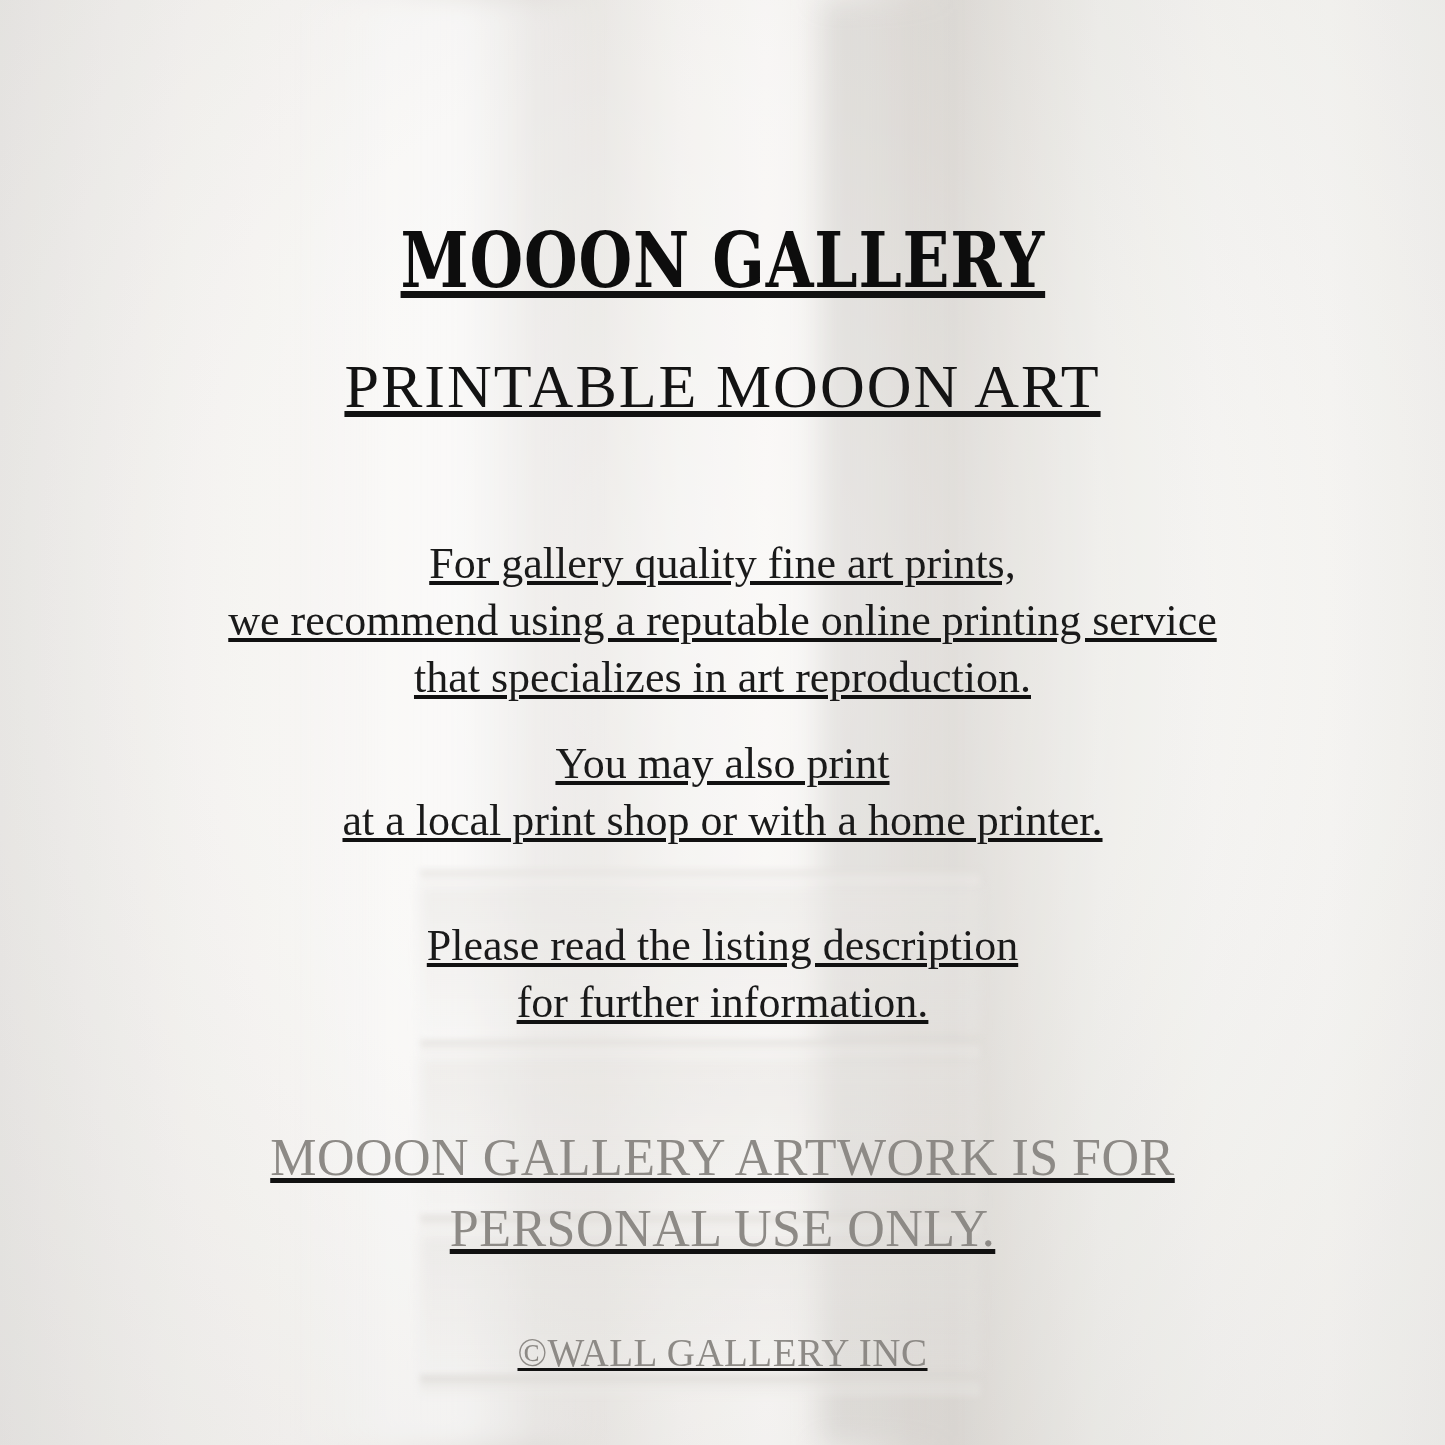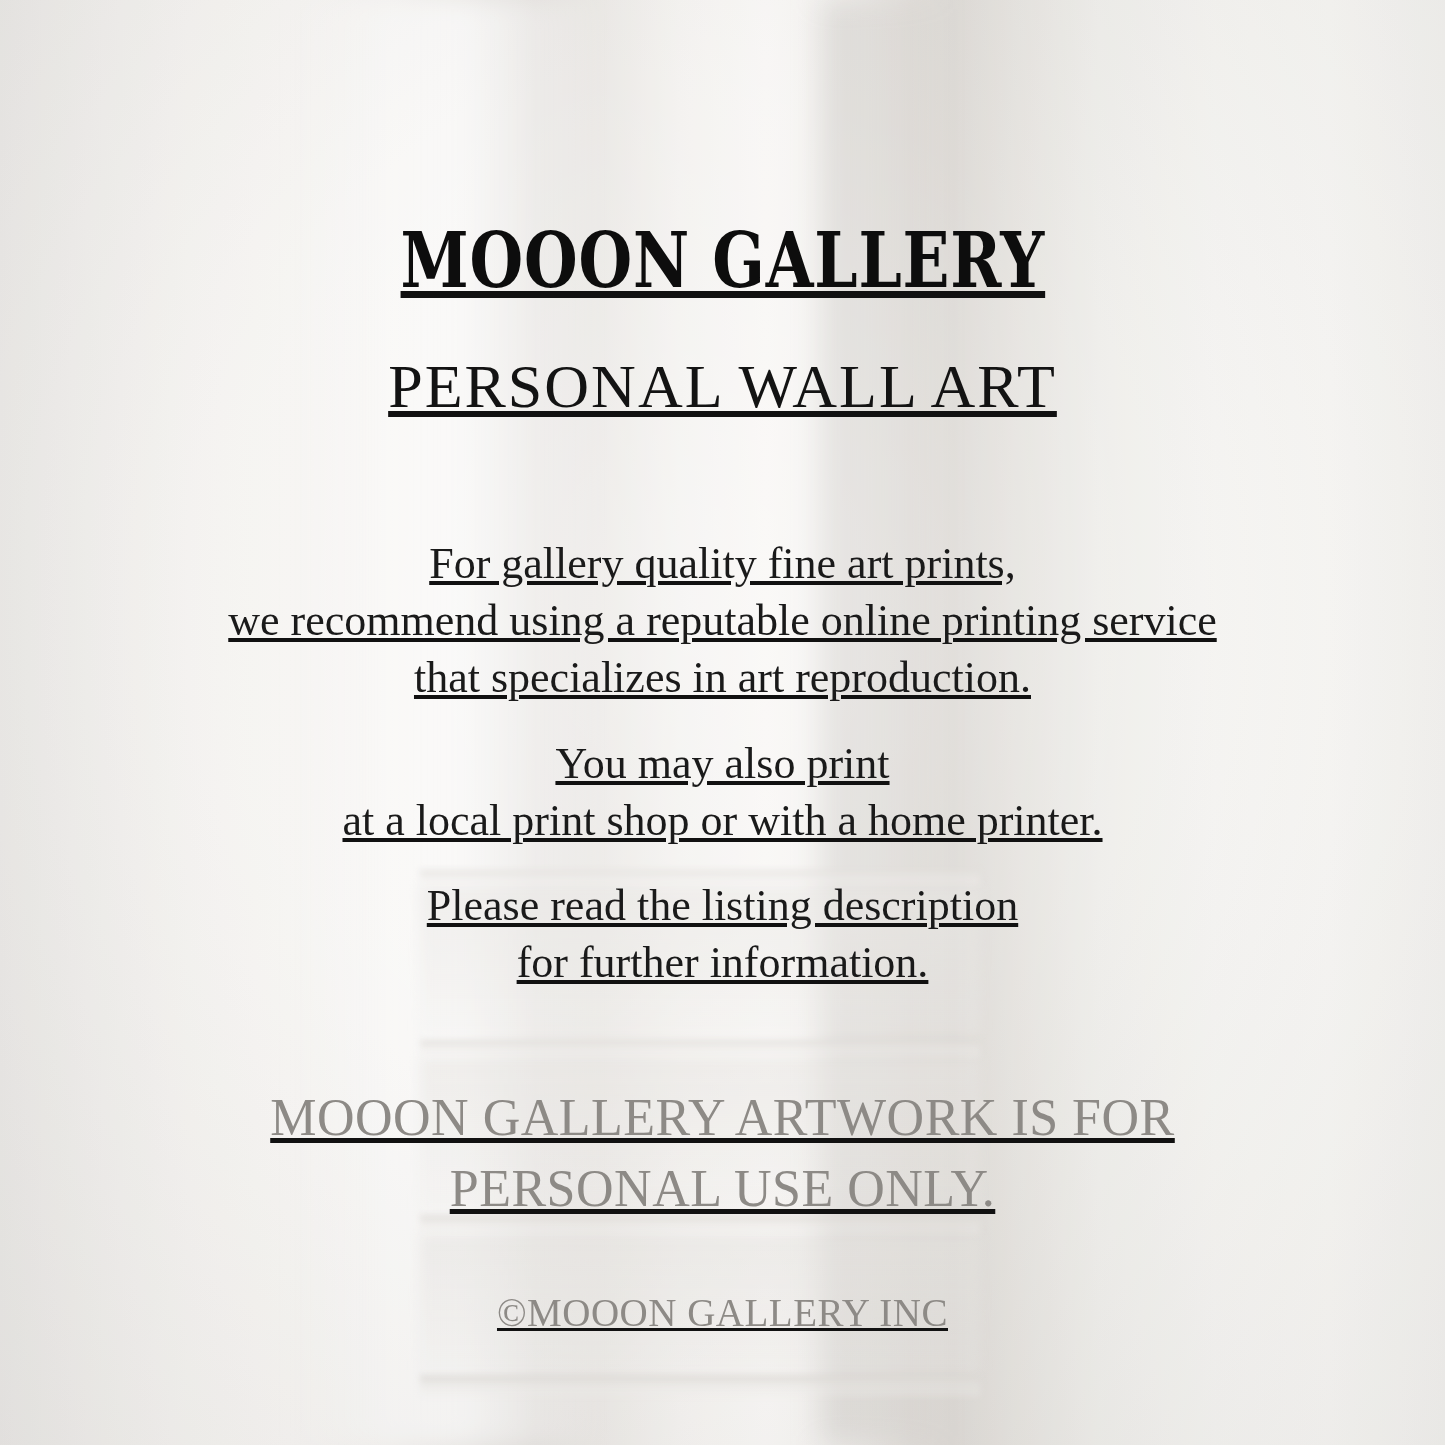--- a/index.html
+++ b/index.html
@@ -139,21 +139,21 @@
   .para {
     font-family: "Liberation Serif", serif;
     font-weight: 400;
     font-size: 44px;
     line-height: 1.30;
     color: #1a1a1a;
     white-space: pre-line;
   }
   .para.p1 { margin-top: 118px; }
   .para.p2 { margin-top: 28px; }
-  .para.p3 { margin-top: 28px; }
+  .para.p3 { margin-top: 68px; }
 
   .notice {
     margin-top: 92px;
     font-family: "Liberation Serif", serif;
     font-size: 52px;
     line-height: 1.35;
     letter-spacing: 0.5px;
     color: #8d8a86;
     white-space: pre-line;
   }
@@ -184,31 +184,31 @@
   <div class="stair s3"></div>
   <div class="stair s4"></div>
 
   <div class="bg-vignette"></div>
   <div class="bg-overlay"></div>
 
   <div class="content">
 
     <div class="brand-title">MOOON GALLERY</div>
 
-    <div class="subtitle">PERSONAL WALL ART</div>
+    <div class="subtitle">PRINTABLE MOOON ART</div>
 
     <div class="para p1">For gallery quality fine art prints,
 we recommend using a reputable online printing service
 that specializes in art reproduction.</div>
 
     <div class="para p2">You may also print
 at a local print shop or with a home printer.</div>
 
     <div class="para p3">Please read the listing description
 for further information.</div>
 
     <div class="notice">MOOON GALLERY ARTWORK IS FOR
 PERSONAL USE ONLY.</div>
 
-    <div class="copyright">©MOOON GALLERY INC</div>
+    <div class="copyright">©WALL GALLERY INC</div>
 
   </div>
 </div>
 
 </body></html>

